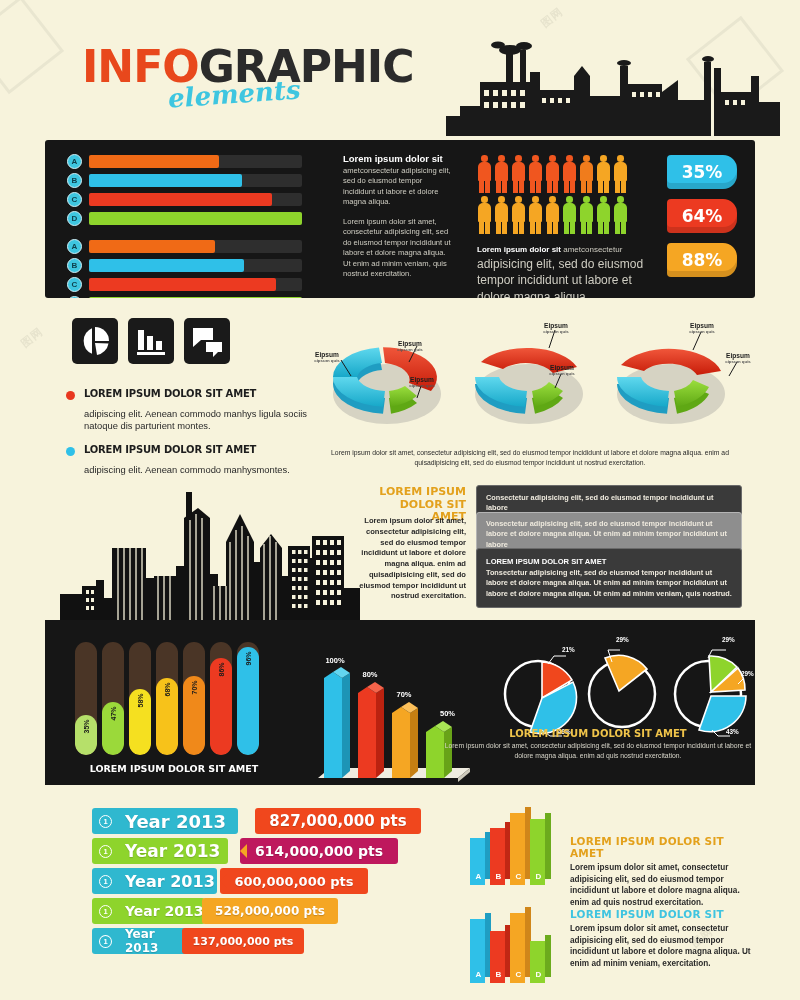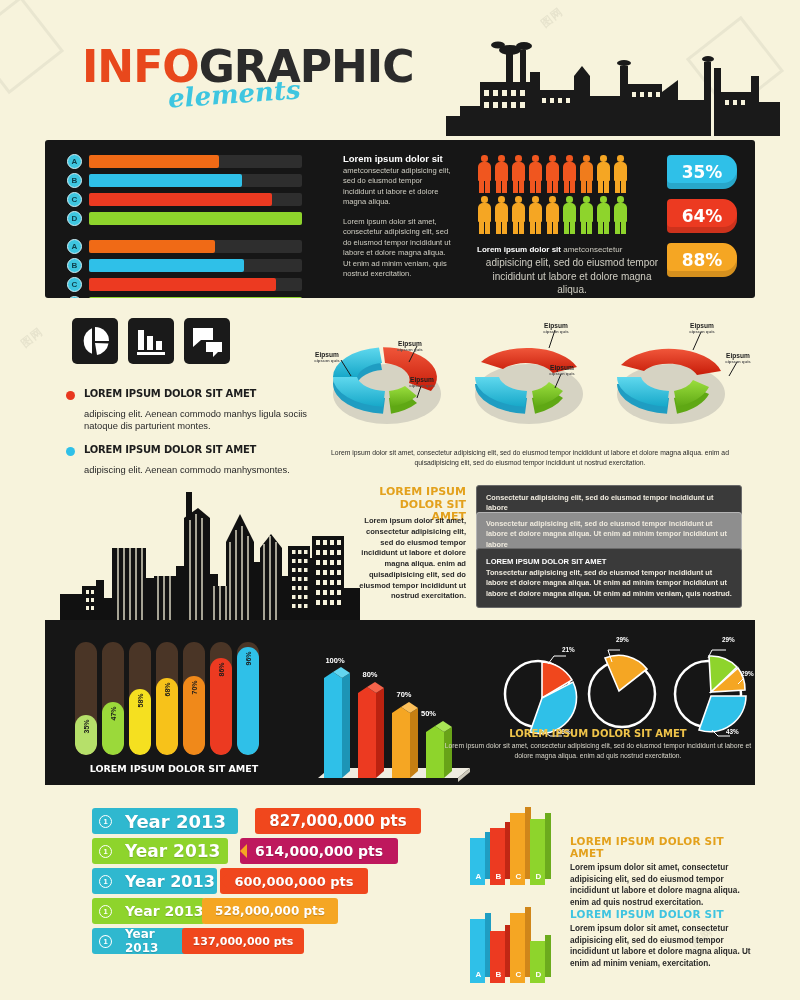--- a/index.html
+++ b/index.html
@@ -51,21 +51,21 @@
   .prow { display:flex; gap:2px; margin-bottom:3px; }
   .person { width:15px; height:38px; position:relative; }
   .person .head { position:absolute; left:4.2px; top:0; width:6.6px; height:6.6px; border-radius:50%; background:currentColor; }
   .person .body { position:absolute; left:1px; top:7.4px; width:13px; height:19px; background:currentColor;
                   border-radius:5px 5px 1px 1px; }
   .person .lg1 { position:absolute; left:2px; top:25px; width:4.6px; height:13px; background:currentColor; }
   .person .lg2 { position:absolute; right:2px; top:25px; width:4.6px; height:13px; background:currentColor; }
   .ptext { position:absolute; left:432px; top:105px; width:190px; }
   .ptext .t1 { font-size:8px; font-weight:bold; color:#fff; line-height:1.35; }
   .ptext .t1 span { font-weight:normal; color:#cfcdc2; }
-  .ptext .t2 { font-size:10px; color:#cfcdc2; line-height:1.38;text-align:center; }
+  .ptext .t2 { font-size:12px; color:#cfcdc2; line-height:1.38; }
 
   .pct-col { position:absolute; right:18px; top:15px; width:70px; }
   .pct { height:34px; margin-bottom:10px; border-radius:4px 14px 14px 4px;
          display:flex; align-items:center; justify-content:center;
          font-family:"DejaVu Sans", sans-serif; font-weight:bold; font-size:17px; color:#fff;
          box-shadow:inset 0 -6px 0 rgba(0,0,0,.13); }
 
   
   .sqicons { position:absolute; left:72px; top:318px; display:flex; gap:10px; }
   .sqicon { width:46px; height:46px; background:#1a1a1a; border-radius:5px; position:relative; }
@@ -695,21 +695,21 @@
         <polygon points="100,122 108,115 108,52 100,57" fill="#c67f12"></polygon>
         <polygon points="91,51 100,57 108,52 99,46" fill="#fcc05a"></polygon>
 
         <polygon points="116,122 134,122 134,76 125,70 116,76" fill="#8ed42c"></polygon>
         <polygon points="134,122 142,115 142,71 134,76" fill="#68a318"></polygon>
         <polygon points="125,70 134,76 142,71 133,65" fill="#a8e455"></polygon>
       </svg>
       <div class="lab" style="position:absolute; left:8px; top:0px; width:34px; text-align:center; font-size:7.5px; font-weight:bold; color:#fff;">100%</div>
       <div class="lab" style="position:absolute; left:43px; top:14px; width:34px; text-align:center; font-size:7.5px; font-weight:bold; color:#fff;">80%</div>
       <div class="lab" style="position:absolute; left:77px; top:34px; width:34px; text-align:center; font-size:7.5px; font-weight:bold; color:#fff;">70%</div>
-      <div class="lab" style="position:absolute; left:111px; top:53px; width:34px; text-align:left; font-size:7.5px; font-weight:bold; color:#fff;">50%</div>
+      <div class="lab" style="position:absolute; left:111px; top:53px; width:34px; text-align:right; font-size:7.5px; font-weight:bold; color:#fff;">50%</div>
     </div>
 
     <div class="pies">
       <svg viewBox="0 0 250 100" width="250" height="100">
 
         <g transform="translate(38,50)">
           <circle r="33" fill="none" stroke="#fff" stroke-width="2.5"></circle>
           <path d="M0 0 L0 -36 A36 36 0 0 1 30 -18 Z" transform="translate(4,4)" fill="#f0471d" stroke="#fff" stroke-width="1.6"></path>
           <path d="M0 0 L31 -16 A36 36 0 0 1 -12 34 Z" transform="translate(4,4)" fill="#2fc0e8" stroke="#fff" stroke-width="1.6"></path>
         </g>

